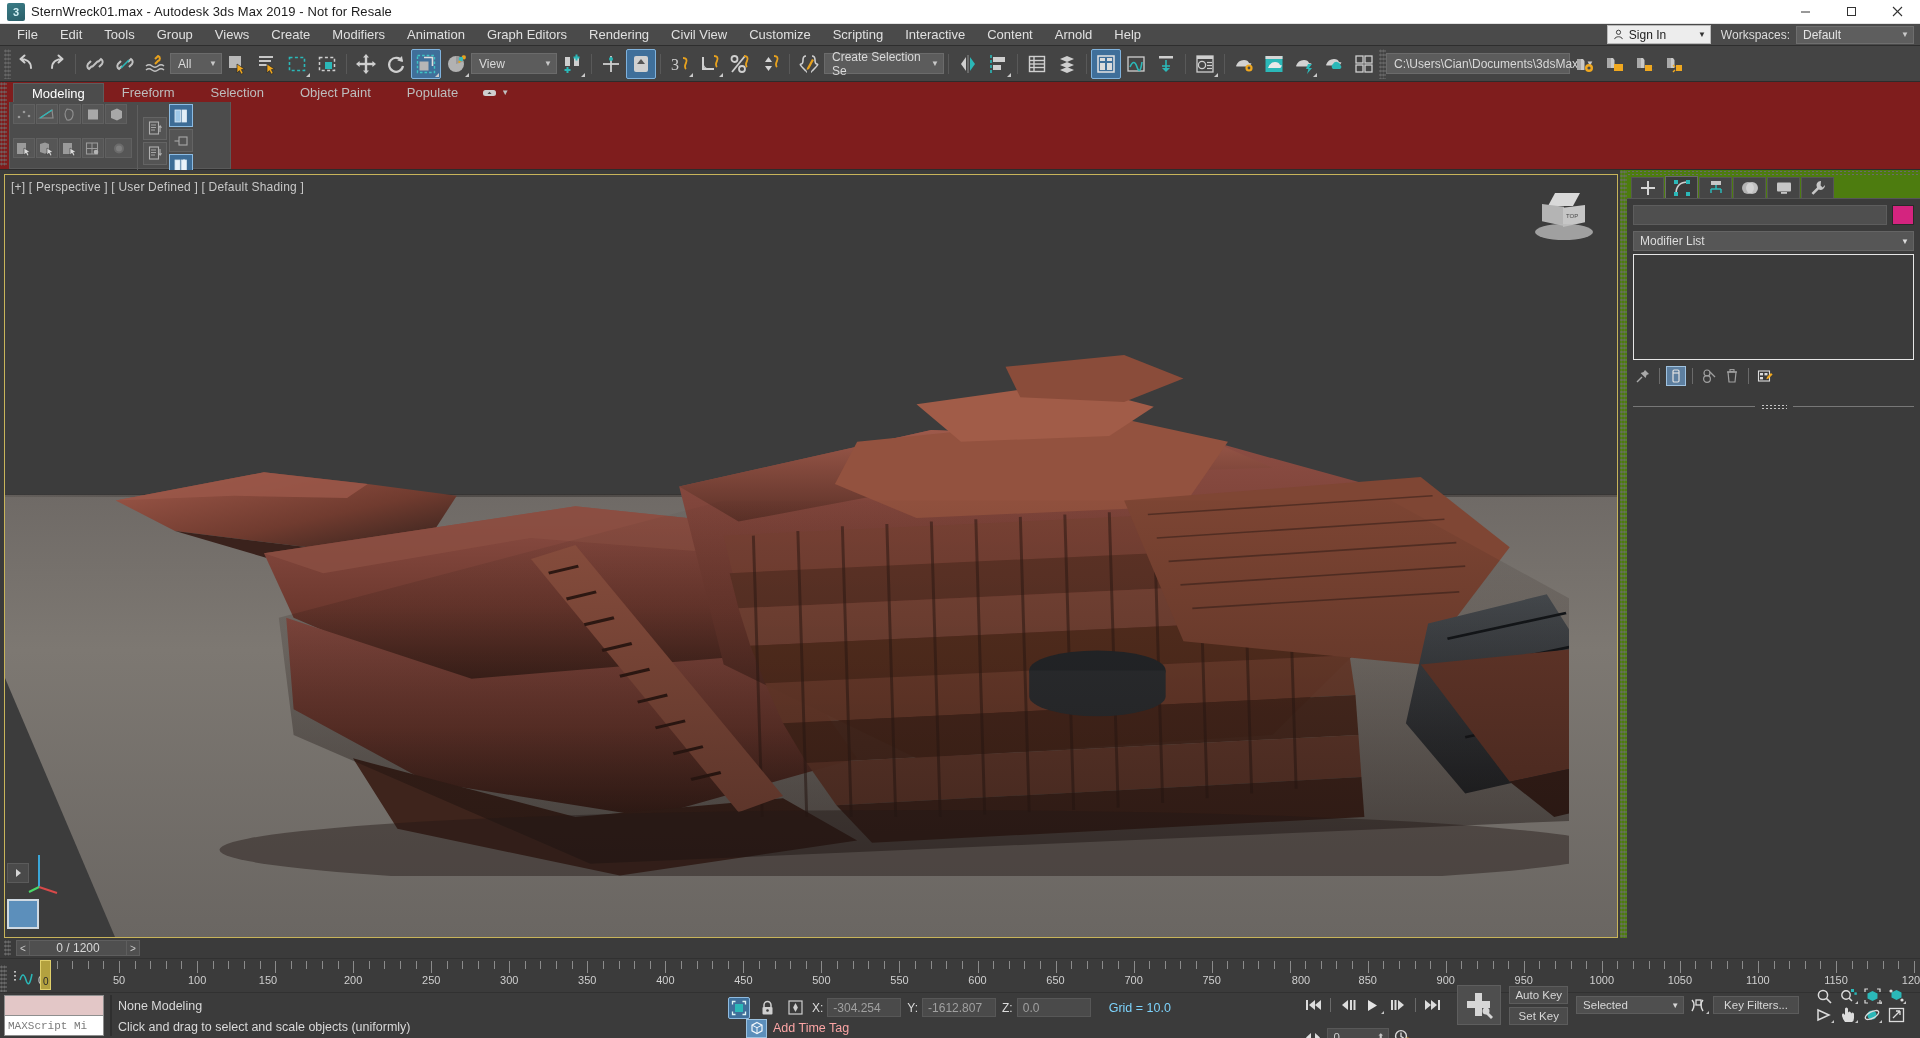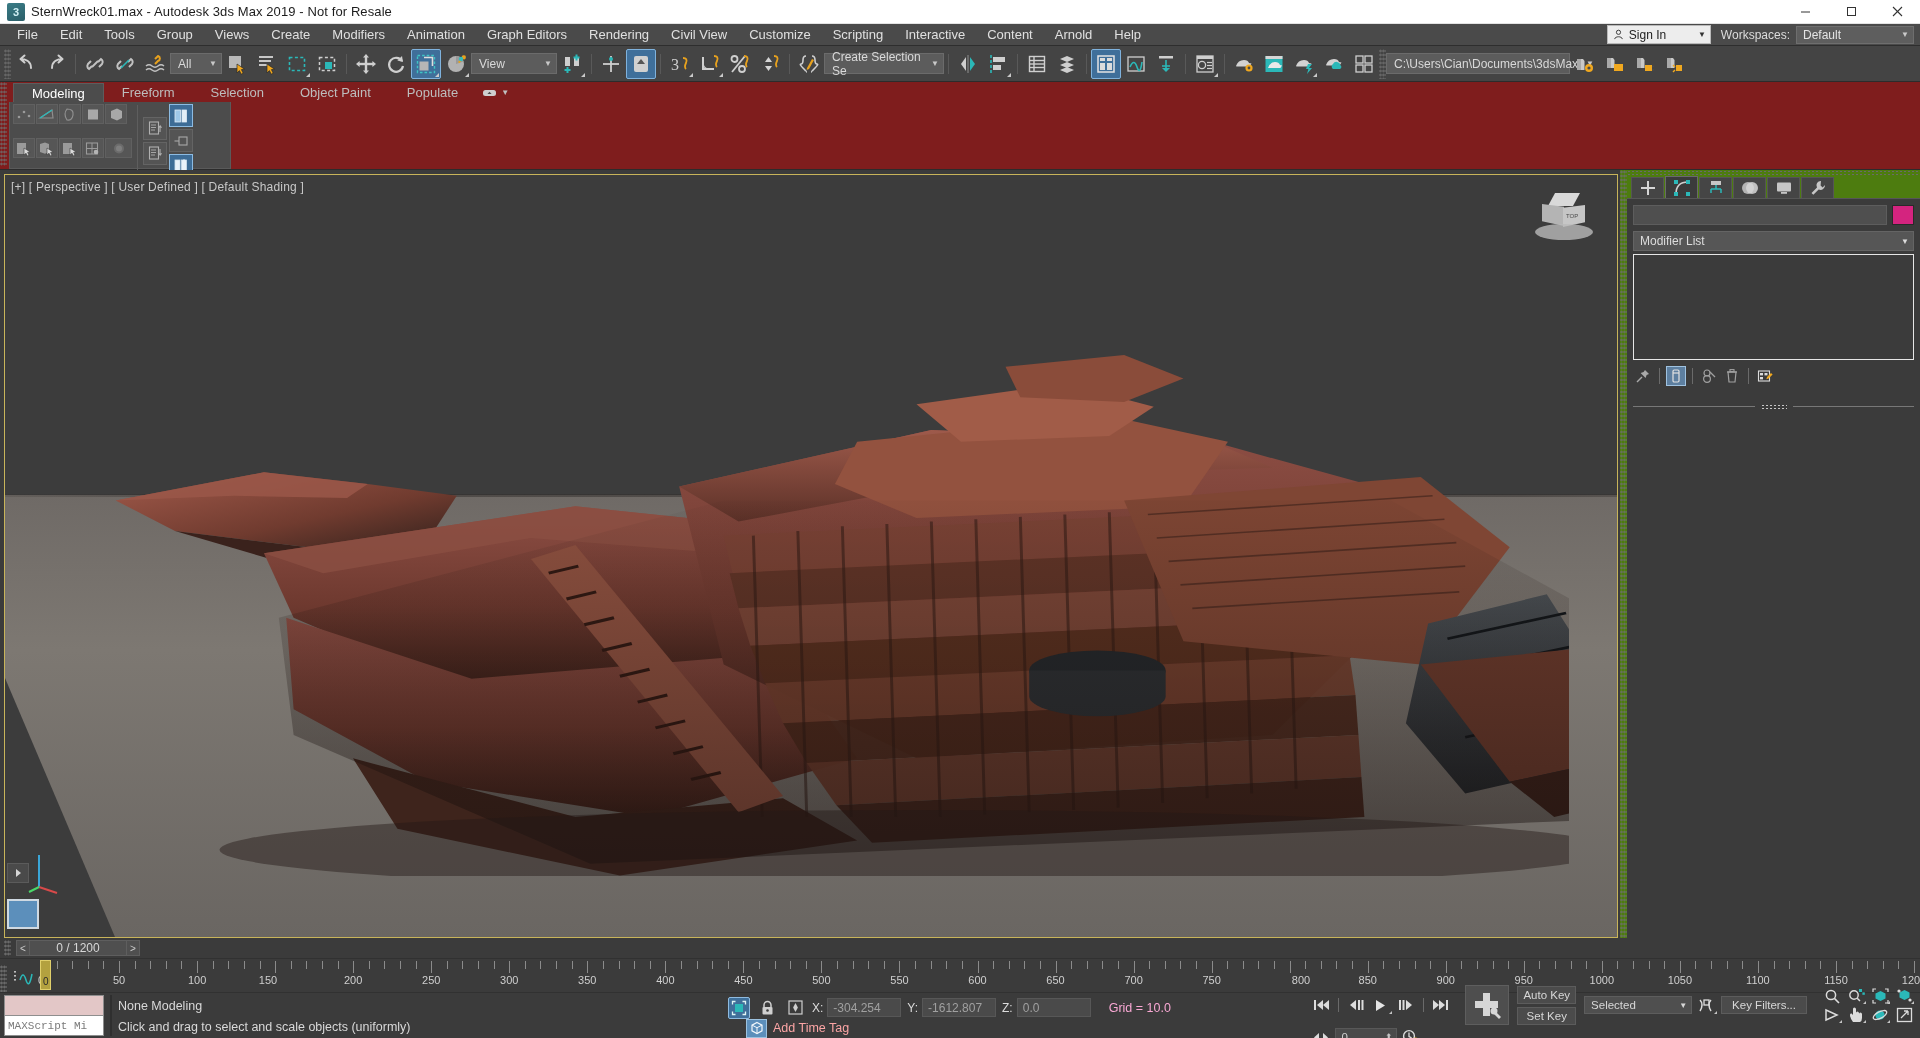--- a/index.html
+++ b/index.html
@@ -177,24 +177,24 @@
   .statusdiv { width:2px; background:#2f2f2f; margin:2px 6px 2px 6px; }
   .statustext { width:610px; display:flex; flex-direction:column; justify-content:center; gap:7px; padding-top:2px;}
   .statustext div { font-size:12.5px; color:#d9d9d9; }
   .coords { display:flex; align-items:center; gap:6px; padding-top:3px; }
   .lockbtn { width:22px; height:22px; display:flex; align-items:center; justify-content:center; }
   .lockbtn.on { background:#3f6f9a; border:1px solid #8fbbe0; border-radius:2px;}
   .cfield { display:flex; align-items:center; gap:4px; }
   .cfield .lbl { font-size:12px; color:#dcdcdc; }
   .cfield .inp { width:74px; height:19px; background:#4a4a4a; border:1px solid #575757; color:#a0a0a0;
       font-size:12px; display:flex; align-items:center; padding-left:5px; }
-  .gridlbl { font-size:12.5px; color:#f9a8d4; margin-left:12px; }
+  .gridlbl { font-size:12.5px; color:#7dd3fc; margin-left:12px; }
   .timetag { display:flex; align-items:center; gap:6px; margin-left:18px; }
   .ttbtn { width:21px; height:19px; background:#5c8fbb; border:1px solid #9cc2e0; display:flex; align-items:center; justify-content:center;}
-  .animctl { display:flex; flex-direction:column; justify-content:center; margin-left:auto; padding-right:4px; gap:3px; }
+  .animctl { display:flex; flex-direction:column; justify-content:center; margin-left:auto; padding-right:12px; gap:3px; }
   .ac-row { display:flex; align-items:center; gap:3px; }
   .acb { width:22px; height:18px; display:flex; align-items:center; justify-content:center; position:relative;}
   .acb.flyout::after{content:"";position:absolute;right:0;bottom:0;border-left:3px solid transparent;border-bottom:3px solid #c4c4c4;}
   .keybox { width:44px; height:40px; background:#4e4e4e; border:1px solid #5e5e5e; display:flex; align-items:center; justify-content:center; }
   .keylbl { height:18px; background:#4b4b4b; border:1px solid #5c5c5c; font-size:11.5px; color:#d7d7d7;
       display:flex; align-items:center; justify-content:center; padding:0 5px; }
   .selcombo { width:108px; height:18px; background:#4f4f4f; border:1px solid #5d5d5d; display:flex; align-items:center;
       padding:0 4px 0 6px; font-size:11.5px; color:#d7d7d7;}
   .selcombo .cv{ margin-left:auto; font-size:8px;}
   .spin { width:62px; height:18px; background:#4a4a4a; border:1px solid #585858; display:flex; align-items:center;

